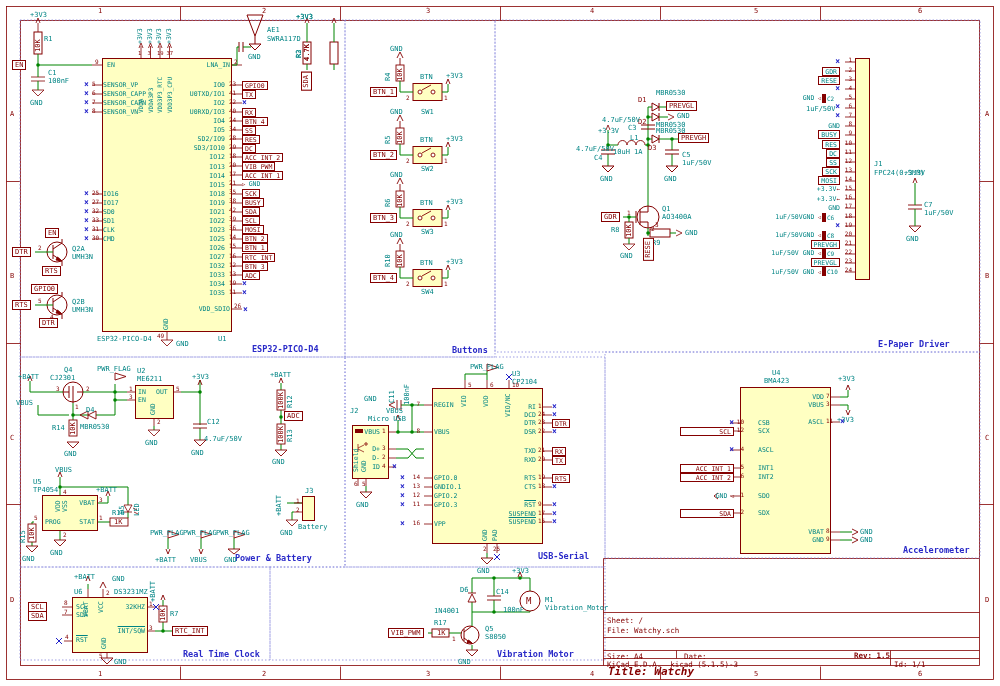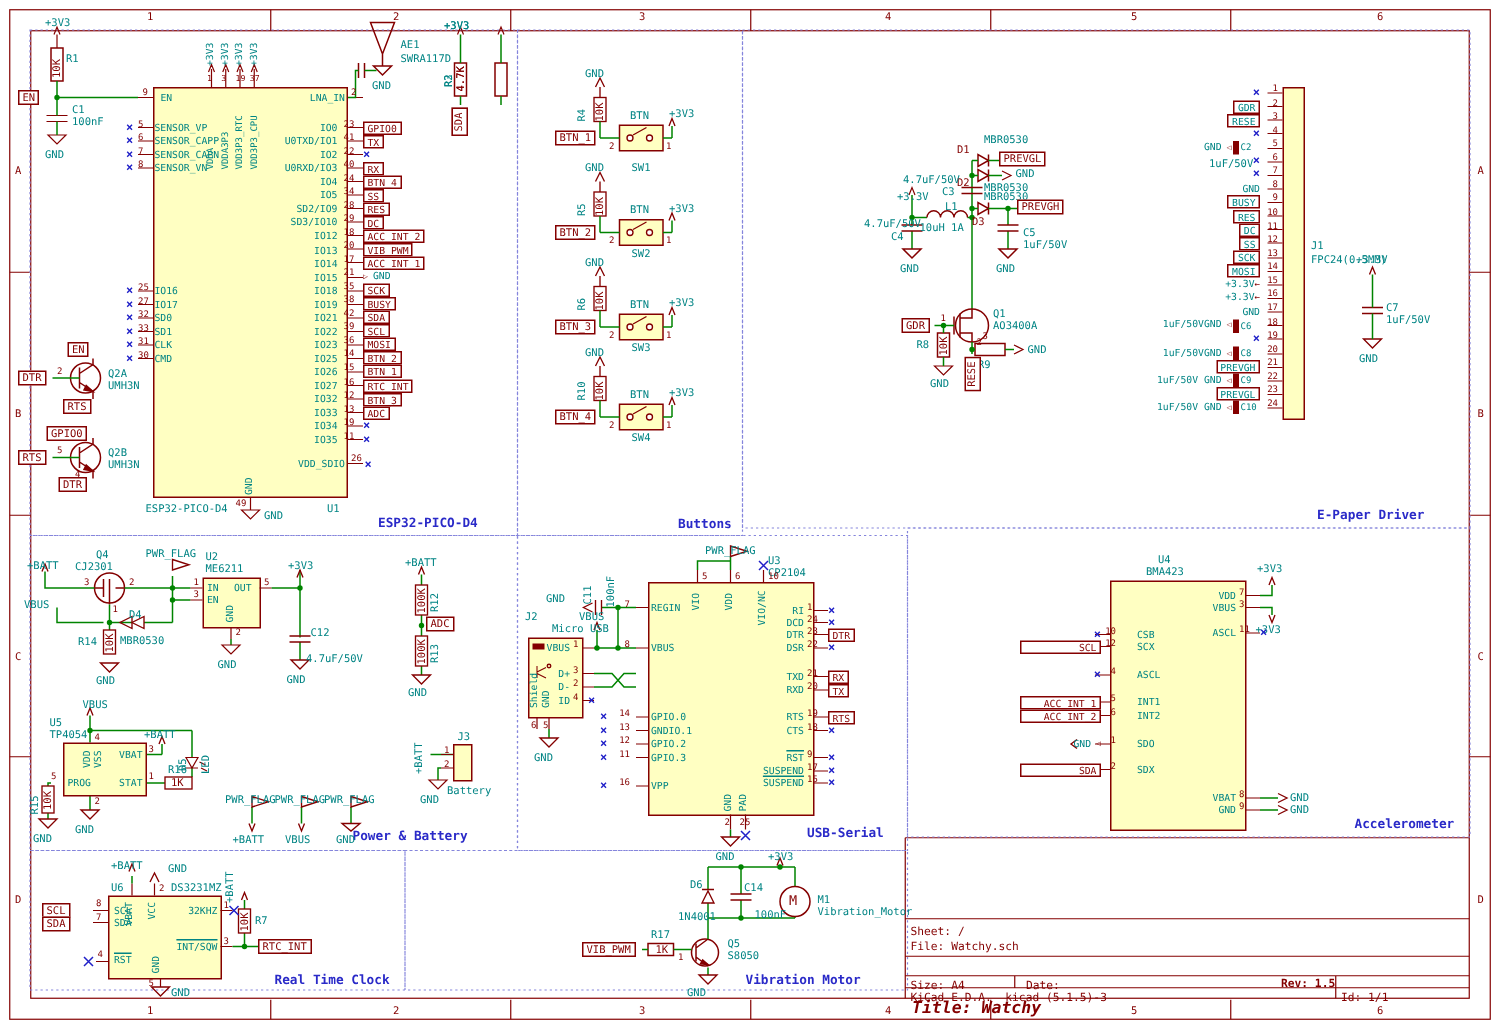--- a/index.html
+++ b/index.html
@@ -1190,21 +1190,21 @@
 <span class="t vt tm" style="left:160px;top:607px;height:14px">10K</span>
 <span class="gl" style="left:172px;top:626px">RTC_INT</span>
 
 <span class="gl" style="left:388px;top:628px">VIB_PWM</span>
 <span class="t" style="left:434px;top:620px">R17</span>
 <span class="t tm" style="left:437px;top:630px">1K</span>
 <span class="t tn" style="left:452px;top:636px">1</span>
 <span class="t" style="left:485px;top:626px">Q5</span>
 <span class="t" style="left:485px;top:634px">S8050</span>
 <span class="t" style="left:460px;top:587px">D6</span>
-<span class="t" style="left:452px;top:608px">1N4001</span>
+<span class="t" style="left:434px;top:608px">1N4001</span>
 <span class="t" style="left:496px;top:589px">C14</span>
 <span class="t" style="left:503px;top:607px">100nF</span>
 <span class="t" style="left:545px;top:597px">M1</span>
 <span class="t" style="left:545px;top:605px">Vibration_Motor</span>
 <span class="t tm" style="left:526px;top:597px;font-size:9px">M</span>
 <span class="t" style="left:512px;top:568px">+3V3</span>
 <span class="t" style="left:458px;top:659px">GND</span>
 
 </div>
 

